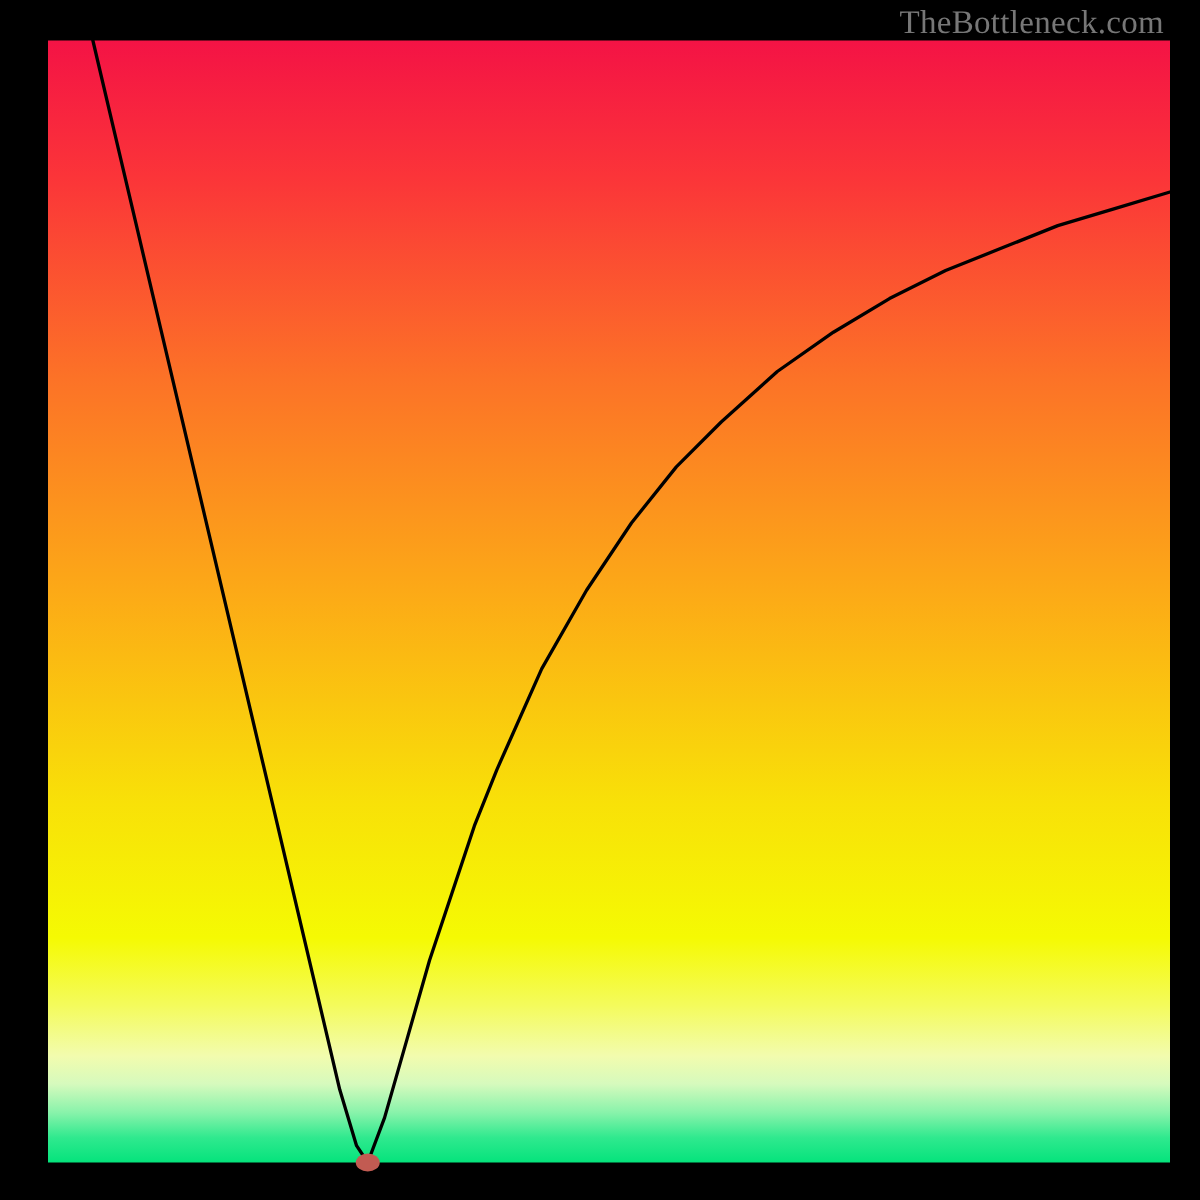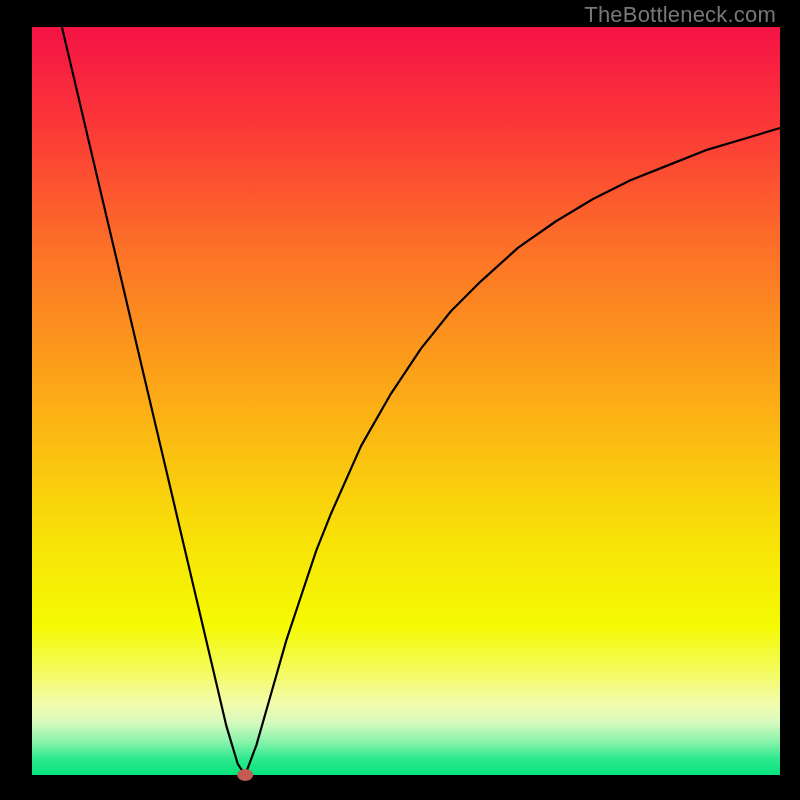--- a/index.html
+++ b/index.html
@@ -15,21 +15,21 @@
     top: 0;
     left: 0;
     width: 800px;
     height: 800px;
     background: #000;
   }
   .watermark {
     position: absolute;
     top: 2px;
     right: 24px;
-    font-family: Liberation Sans, sans-serif;
+    font-family: Liberation Serif, serif;
     font-size: 22px;
     color: #777;
     letter-spacing: 0.2px;
     font-weight: 500;
   }
   svg {
     position: absolute;
     top: 0;
     left: 0;
   }

